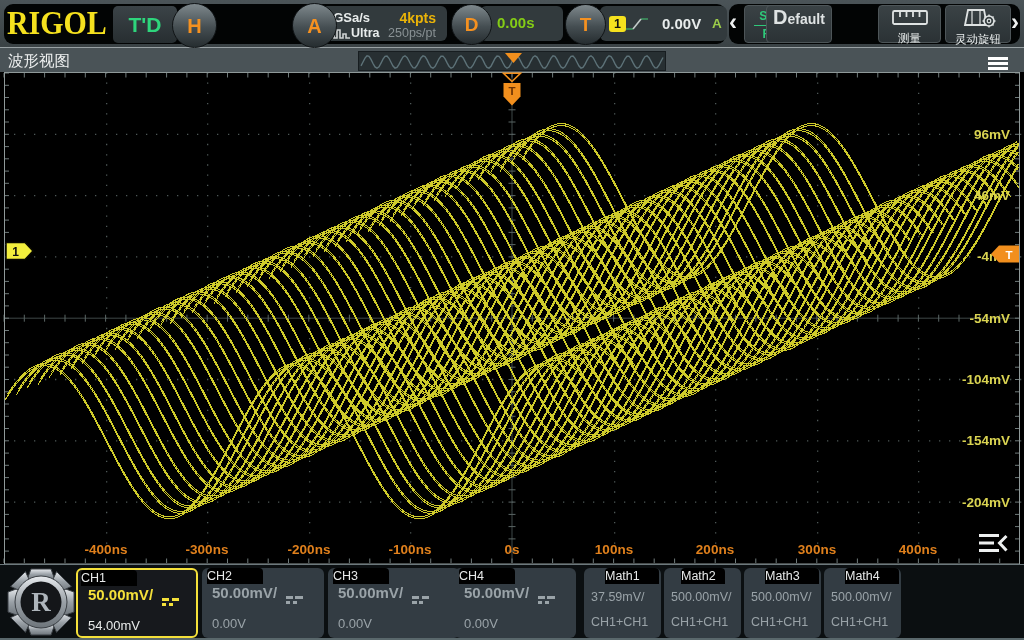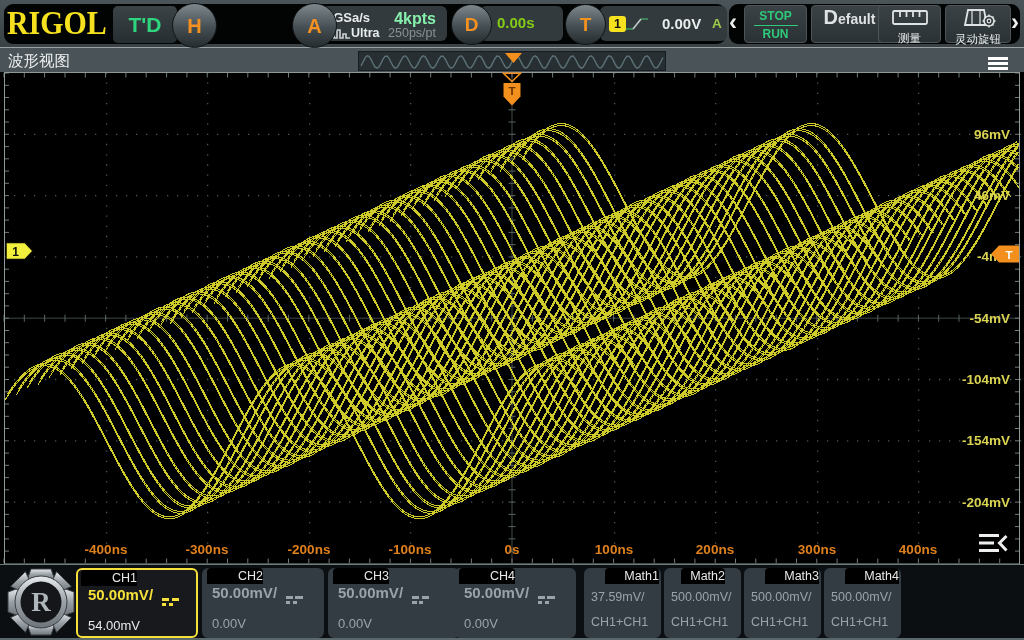--- a/index.html
+++ b/index.html
@@ -10,53 +10,53 @@
 .chip{position:absolute;background:linear-gradient(#3b4347,#272e31);border-radius:5px}
 #td{left:113px;top:6px;width:64px;height:37px;color:#2ed57c;font-size:21px;font-weight:bold;text-align:center;line-height:37px}
 .panel{position:absolute;background:#323a3d;border-radius:6px;height:35px;top:6px}
 .circ{position:absolute;top:3.5px;width:41px;height:41px;border-radius:50%;background:linear-gradient(#7e888c,#454e52 55%,#262d30);border:1px solid #111517;color:#f59120;font-size:19px;font-weight:bold;text-align:center;line-height:40px;z-index:3}
 #hpanel{left:198px;width:90px}#hpanel span{position:absolute;left:17px;top:8px;font-size:15px;font-weight:bold;color:#e8ecec}
 #hcirc{left:172px;top:2.5px;width:45px;height:45px;line-height:44px;font-size:20px}
 #apanel{left:310px;width:137px}
 #acirc{left:292px;top:2.5px;width:45px;height:45px;line-height:44px;font-size:20px}
 #a1{position:absolute;left:16px;top:4px;font-size:13px;font-weight:bold;color:#e8ecec}
 #a2{position:absolute;left:41px;top:19.5px;font-size:12.5px;font-weight:bold;color:#e8ecec}
-#a3{position:absolute;right:11px;top:4px;font-size:16px;font-weight:bold;color:#86efac}
+#a3{position:absolute;right:11px;top:4px;font-size:14px;font-weight:bold;color:#eab308}
 #a4{position:absolute;right:11px;top:20px;font-size:12.5px;color:#899194}
 #dpanel{left:480px;width:83px}#dpanel span{position:absolute;left:17px;top:8px;font-size:15px;font-weight:bold;color:#84cc16}
 #dcirc{left:451px}
 #tpanel{left:600px;width:127px}
 #tcirc{left:565px}
 #tchip{position:absolute;left:9px;top:10px;width:17px;height:16px;background:#f5e11e;border-radius:3px;color:#111;font-size:12.5px;font-weight:bold;text-align:center;line-height:16px}
 #tlev{position:absolute;left:62px;top:9px;font-size:15px;font-weight:bold;color:#e8ecec}
 #tmode{position:absolute;left:112px;top:10px;font-size:13.5px;font-weight:bold;color:#9ccc4a}
 .navarr{position:absolute;top:8px;color:#eef0f0;font-size:24px;font-weight:bold}
 .tbtn{position:absolute;top:5px;height:38px;background:linear-gradient(#3a4245,#2b3235);border:1px solid #4d5558;border-radius:4px;text-align:center;color:#dfe3e3}
 #btn-run{left:744px;width:63px}
-#btn-def{left:811px;width:77px}
+#btn-def{left:766px;width:66px}
 #btn-meas{left:878px;width:63px}
 #btn-knob{left:945px;width:66px}
 .grn{color:#2fc97a;font-size:12px;font-weight:bold;line-height:13px}
 #btn-run hr{border:none;border-top:1.5px solid #2fc97a;width:44px;margin:2px auto}
 .cjk{font-size:11.5px;color:#e8ecec}
 
 #bar2{position:absolute;left:0;top:47px;width:1024px;height:25px;background:#4a5357;border-top:1px solid #99a1a4}
 #bar2 .title{position:absolute;left:8px;top:3px;font-size:15.5px;color:#eef0f0}
 #pstrip{position:absolute;left:358px;top:3px;width:308px;height:20px;background:#272f32;border:1px solid #171d20}
 #burger{position:absolute;left:988px;top:9px;width:20px;height:13px}
 #burger div{height:2.8px;background:#fff;margin-bottom:2.1px}
 
 #plotwrap{position:absolute;left:0;top:72px;width:1024px;height:492px;background:#000}
 #plot text{font-family:"Liberation Sans",sans-serif}
 text.mv{font-size:13.5px;font-weight:bold;fill:#d9d351}
 text.tns{font-size:13.5px;font-weight:bold;fill:#e0801c}
 
 #botbar{position:absolute;left:0;top:564px;width:1024px;height:76px;background:#0b0f11;border-top:1.5px solid #6d797d;border-bottom:2px solid #5a686c}
 .cell{position:absolute;top:3px;height:70px;background:#333c43;border-radius:6px}
-.cell .tab{position:absolute;top:0;height:16px;background:#000;border-radius:4px 4px 0 0;font-size:12.5px;color:#e8eaea;text-align:right;line-height:16px}
+.cell .tab{position:absolute;top:0;height:16px;background:#000;border-radius:4px 4px 0 0;font-size:12.5px;color:#e8eaea;text-align:left;line-height:16px}
 .v1{position:absolute;left:10px;top:16px;font-size:15px;font-weight:bold;color:#9aa3a8}
 .v2{position:absolute;left:10px;top:48px;font-size:13px;color:#9aa3a8}
 .dashes{position:absolute;left:84px;top:28px;width:17px}
 .dashes div{height:3px;margin-bottom:2.4px;background:linear-gradient(90deg,#9aa3a8 0 7px,transparent 7px 9.5px,#9aa3a8 9.5px 17px)}
 .dashes div+div{width:11px;background:linear-gradient(90deg,#9aa3a8 0 4.5px,transparent 4.5px 7px,#9aa3a8 7px 11px)}
 #ch1.cell{background:#17191d;border:2px solid #f5e13a}
 #ch1 .v1{color:#f5e13a}
 #ch1 .v2{color:#e8eaea}
 #ch1 .dashes div{background:linear-gradient(90deg,#f5e13a 0 7px,transparent 7px 9.5px,#f5e13a 9.5px 17px)}
 #ch1 .dashes div+div{background:linear-gradient(90deg,#f5e13a 0 4.5px,transparent 4.5px 7px,#f5e13a 7px 11px)}

